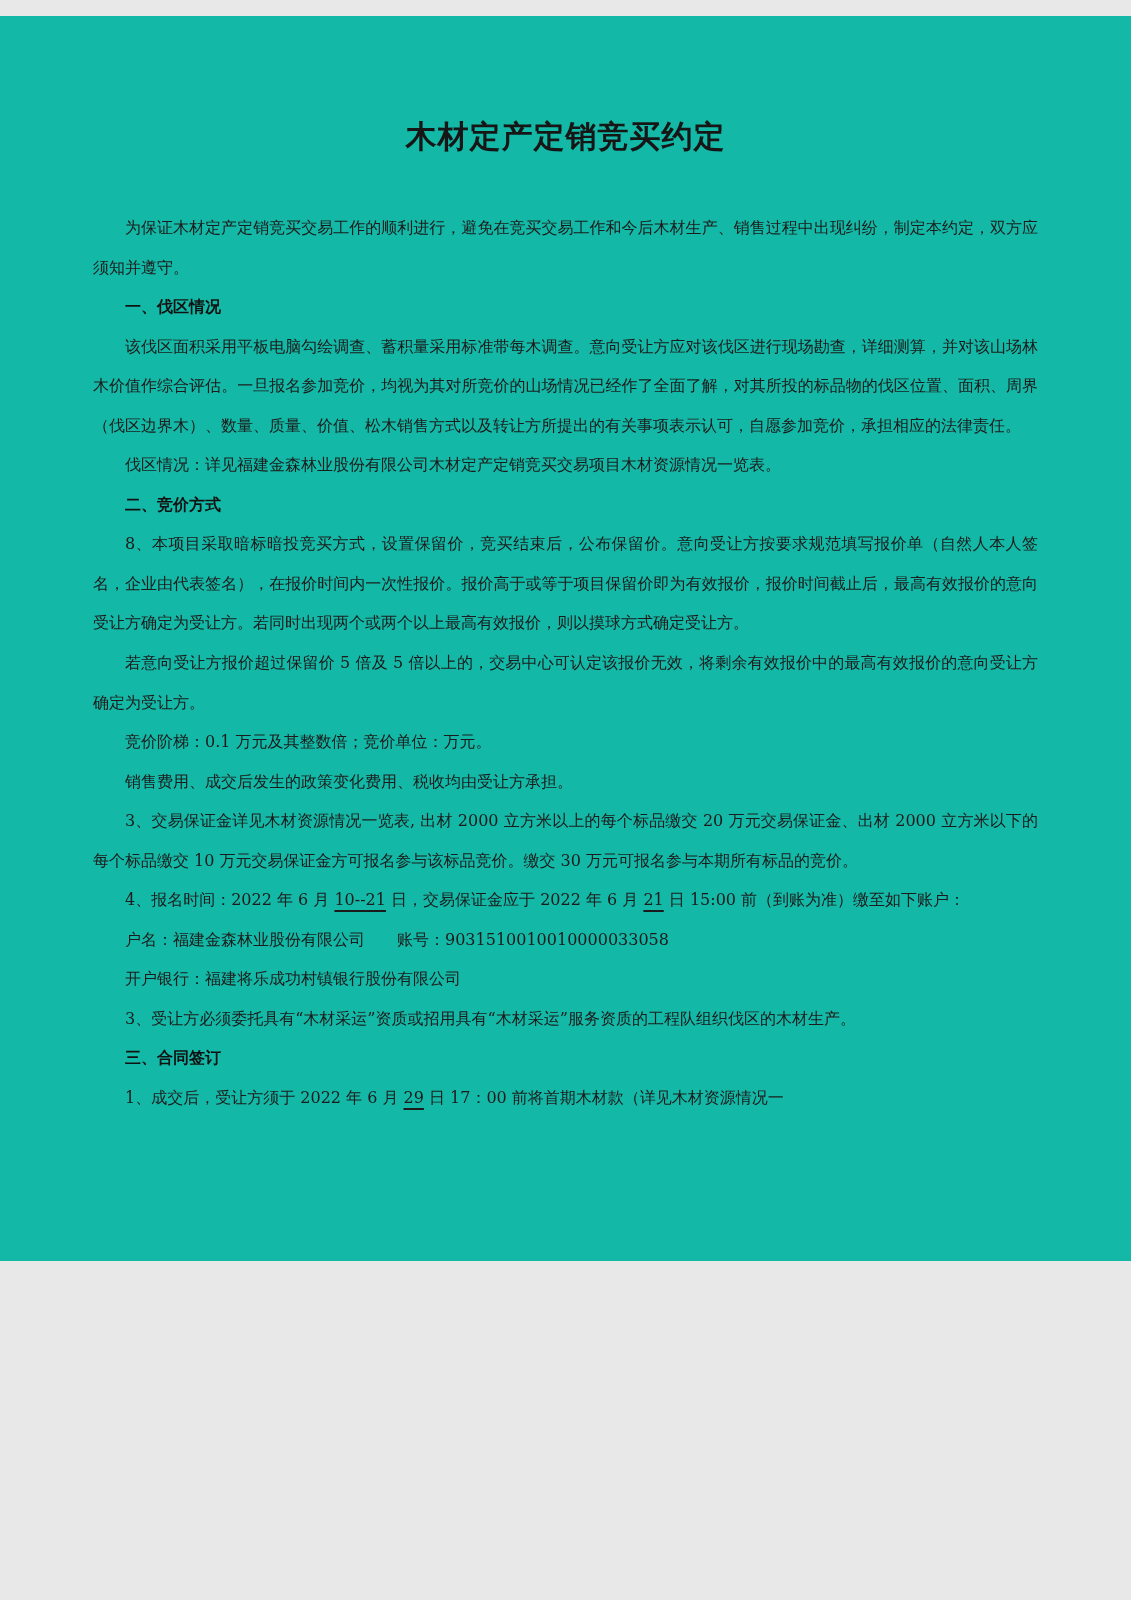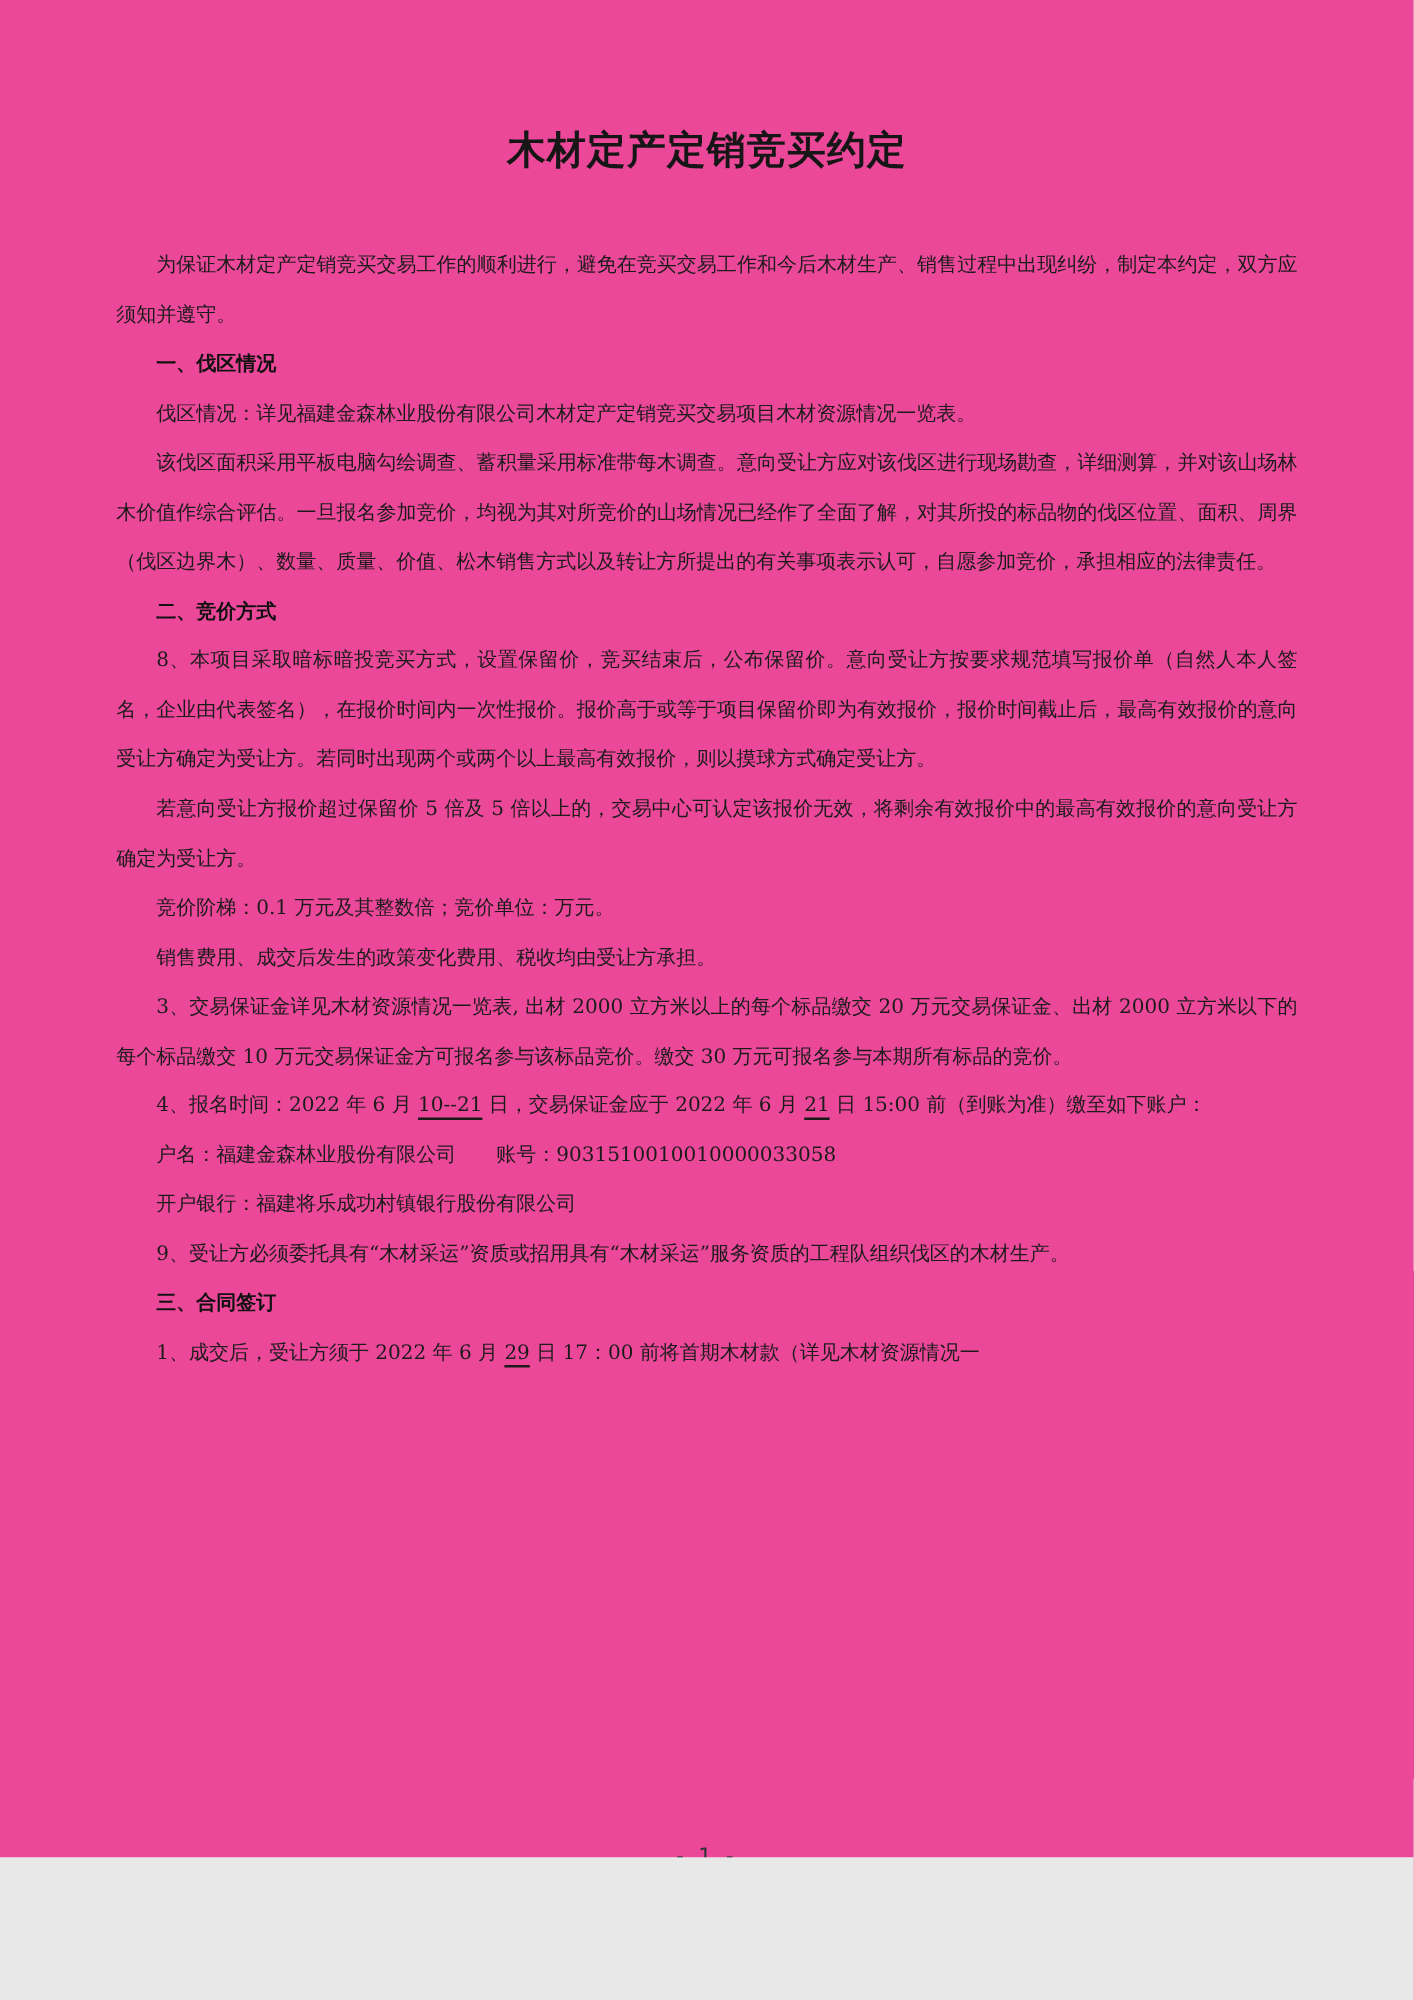--- a/index.html
+++ b/index.html
@@ -1,21 +1,21 @@
 <!DOCTYPE html>
 <html lang="zh"><head>
 <meta charset="utf-8">
 <style>
   html, body { margin: 0; padding: 0; background: #e8e8e8; }
   .page {
     position: relative;
     width: 1131px;
-    height: 1486px;
-    margin: 0 auto;
-    background: #ec4899;
+    height: 1245px;
+    margin: 16px auto;
+    background: #14b8a6;
     overflow: hidden;
     font-family: "DejaVu Serif", "Liberation Serif", serif;
     color: #1b1b1b;
   }
   .doc {
     position: absolute;
     left: 93px;
     top: 0;
     width: 945px;
   }
@@ -64,30 +64,30 @@
 </style>
 </head>
 <body>
 
 <div class="page">
   <div class="doc">
     <h1 class="title">木材定产定销竞买约定</h1>
     <div class="text-flow">
       <p class="body">为保证木材定产定销竞买交易工作的顺利进行，避免在竞买交易工作和今后木材生产、销售过程中出现纠纷，制定本约定，双方应须知并遵守。</p>
       <p class="heading">一、伐区情况</p>
+      <p class="body">该伐区面积采用平板电脑勾绘调查、蓄积量采用标准带每木调查。意向受让方应对该伐区进行现场勘查，详细测算，并对该山场林木价值作综合评估。一旦报名参加竞价，均视为其对所竞价的山场情况已经作了全面了解，对其所投的标品物的伐区位置、面积、周界（伐区边界木）、数量、质量、价值、松木销售方式以及转让方所提出的有关事项表示认可，自愿参加竞价，承担相应的法律责任。</p>
       <p class="body">伐区情况：详见福建金森林业股份有限公司木材定产定销竞买交易项目木材资源情况一览表。</p>
-      <p class="body">该伐区面积采用平板电脑勾绘调查、蓄积量采用标准带每木调查。意向受让方应对该伐区进行现场勘查，详细测算，并对该山场林木价值作综合评估。一旦报名参加竞价，均视为其对所竞价的山场情况已经作了全面了解，对其所投的标品物的伐区位置、面积、周界（伐区边界木）、数量、质量、价值、松木销售方式以及转让方所提出的有关事项表示认可，自愿参加竞价，承担相应的法律责任。</p>
       <p class="heading">二、竞价方式</p>
       <p class="body">8、本项目采取暗标暗投竞买方式，设置保留价，竞买结束后，公布保留价。意向受让方按要求规范填写报价单（自然人本人签名，企业由代表签名），在报价时间内一次性报价。报价高于或等于项目保留价即为有效报价，报价时间截止后，最高有效报价的意向受让方确定为受让方。若同时出现两个或两个以上最高有效报价，则以摸球方式确定受让方。</p>
       <p class="body">若意向受让方报价超过保留价 5 倍及 5 倍以上的，交易中心可认定该报价无效，将剩余有效报价中的最高有效报价的意向受让方确定为受让方。</p>
       <p class="body">竞价阶梯：0.1 万元及其整数倍；竞价单位：万元。</p>
       <p class="body">销售费用、成交后发生的政策变化费用、税收均由受让方承担。</p>
       <p class="body">3、交易保证金详见木材资源情况一览表, 出材 2000 立方米以上的每个标品缴交 20 万元交易保证金、出材 2000 立方米以下的每个标品缴交 10 万元交易保证金方可报名参与该标品竞价。缴交 30 万元可报名参与本期所有标品的竞价。</p>
       <p class="body"><span>4、报名时间：2022 年 6 月 </span><u>10--21</u><span> 日，交易保证金应于 2022 年 6 月 </span><u>21</u><span> 日 15:00 前（到账为准）缴至如下账户：</span></p>
       <p class="body"><span>户名：福建金森林业股份有限公司</span><span>　　</span><span>账号：9031510010010000033058</span></p>
       <p class="body">开户银行：福建将乐成功村镇银行股份有限公司</p>
-      <p class="body">9、受让方必须委托具有“木材采运”资质或招用具有“木材采运”服务资质的工程队组织伐区的木材生产。</p>
+      <p class="body">3、受让方必须委托具有“木材采运”资质或招用具有“木材采运”服务资质的工程队组织伐区的木材生产。</p>
       <p class="heading">三、合同签订</p>
       <p class="body"><span>1、成交后，受让方须于 2022 年 6 月 </span><u>29</u><span> 日 17：00 前将首期木材款（详见木材资源情况一</span></p>
     </div>
   </div>
   <div class="footer">- 1 -</div>
 </div>
 
 </body></html>

